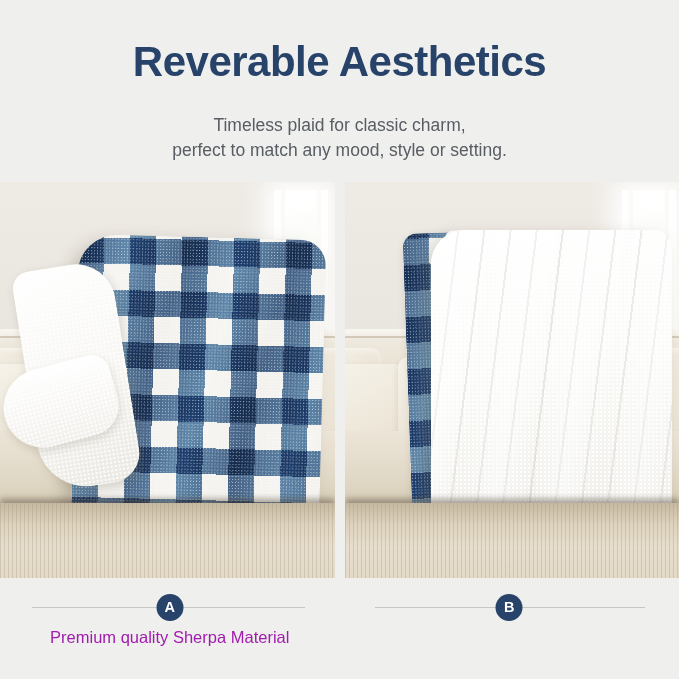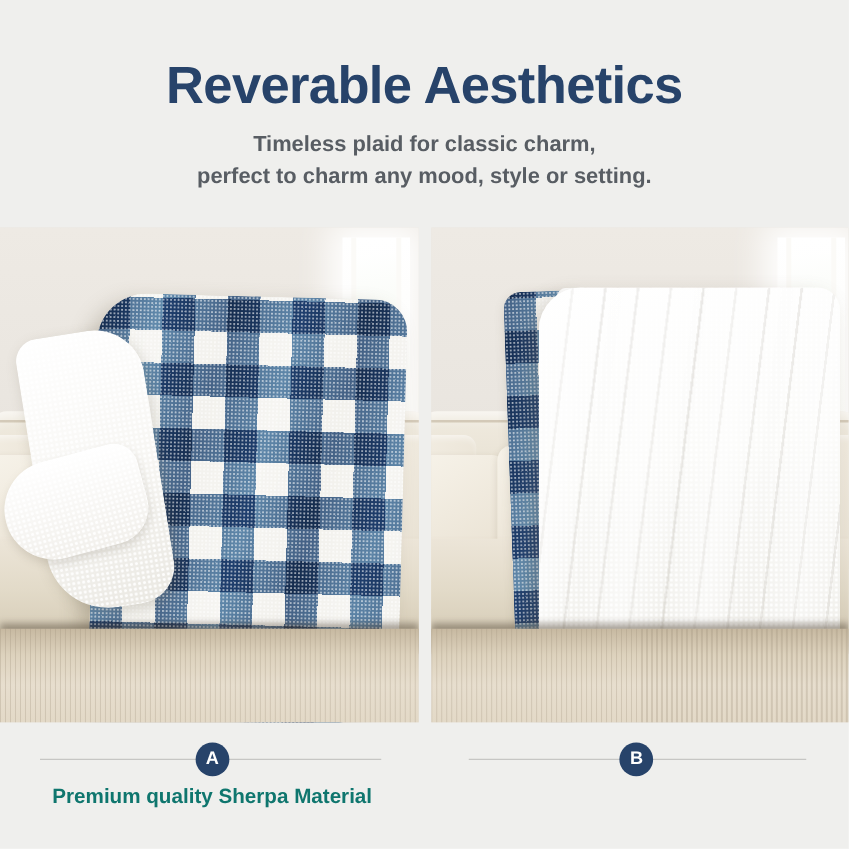--- a/index.html
+++ b/index.html
@@ -18,34 +18,34 @@
   
   .header {
     position: absolute;
     top: 0; left: 0;
     width: 679px;
     height: 182px;
     background: #efefed;
     text-align: center;
   }
   .title {
-    margin: 0;
-    padding-top: 46px;
+    margin: 16px;
+    padding-top: 24px;
     font-size: 42px;
     font-weight: 700;
     letter-spacing: -0.5px;
     color: #27436a;
     line-height: 1.05;
     text-align: center;
   }
   .subtitle {
     margin: 0;
     padding-top: 13px;
     font-size: 17.5px;
-    font-weight: 700;
+    font-weight: 400;
     color: #585d63;
     line-height: 1.42;
   }
   .subtitle-line { display: block; }
 
   
   .photos {
     position: absolute;
     top: 182px; left: 0;
     width: 679px;
@@ -346,32 +346,32 @@
     font-size: 14.5px;
     font-weight: 700;
     line-height: 27px;
     text-align: center;
   }
   .caption-text {
     position: absolute;
     top: 50px;
     left: 0; right: 0;
     font-size: 16.5px;
-    color: #0f766e;
-    font-weight: 700;
+    color: #a21caf;
+    font-weight: 400;
   }
 </style>
 </head>
 <body>
 
 <div class="header">
   <h1 class="title">Reverable Aesthetics</h1>
   <p class="subtitle">
     <span class="subtitle-line">Timeless plaid for classic charm,</span>
-    <span class="subtitle-line">perfect to charm any mood, style or setting.</span>
+    <span class="subtitle-line">perfect to match any mood, style or setting.</span>
   </p>
 </div>
 
 <div class="photos">
 
   <div class="photo">
     <div class="wall"></div>
     <div class="wall-trim"></div>
 
     <div class="window" style="right:2%;">

